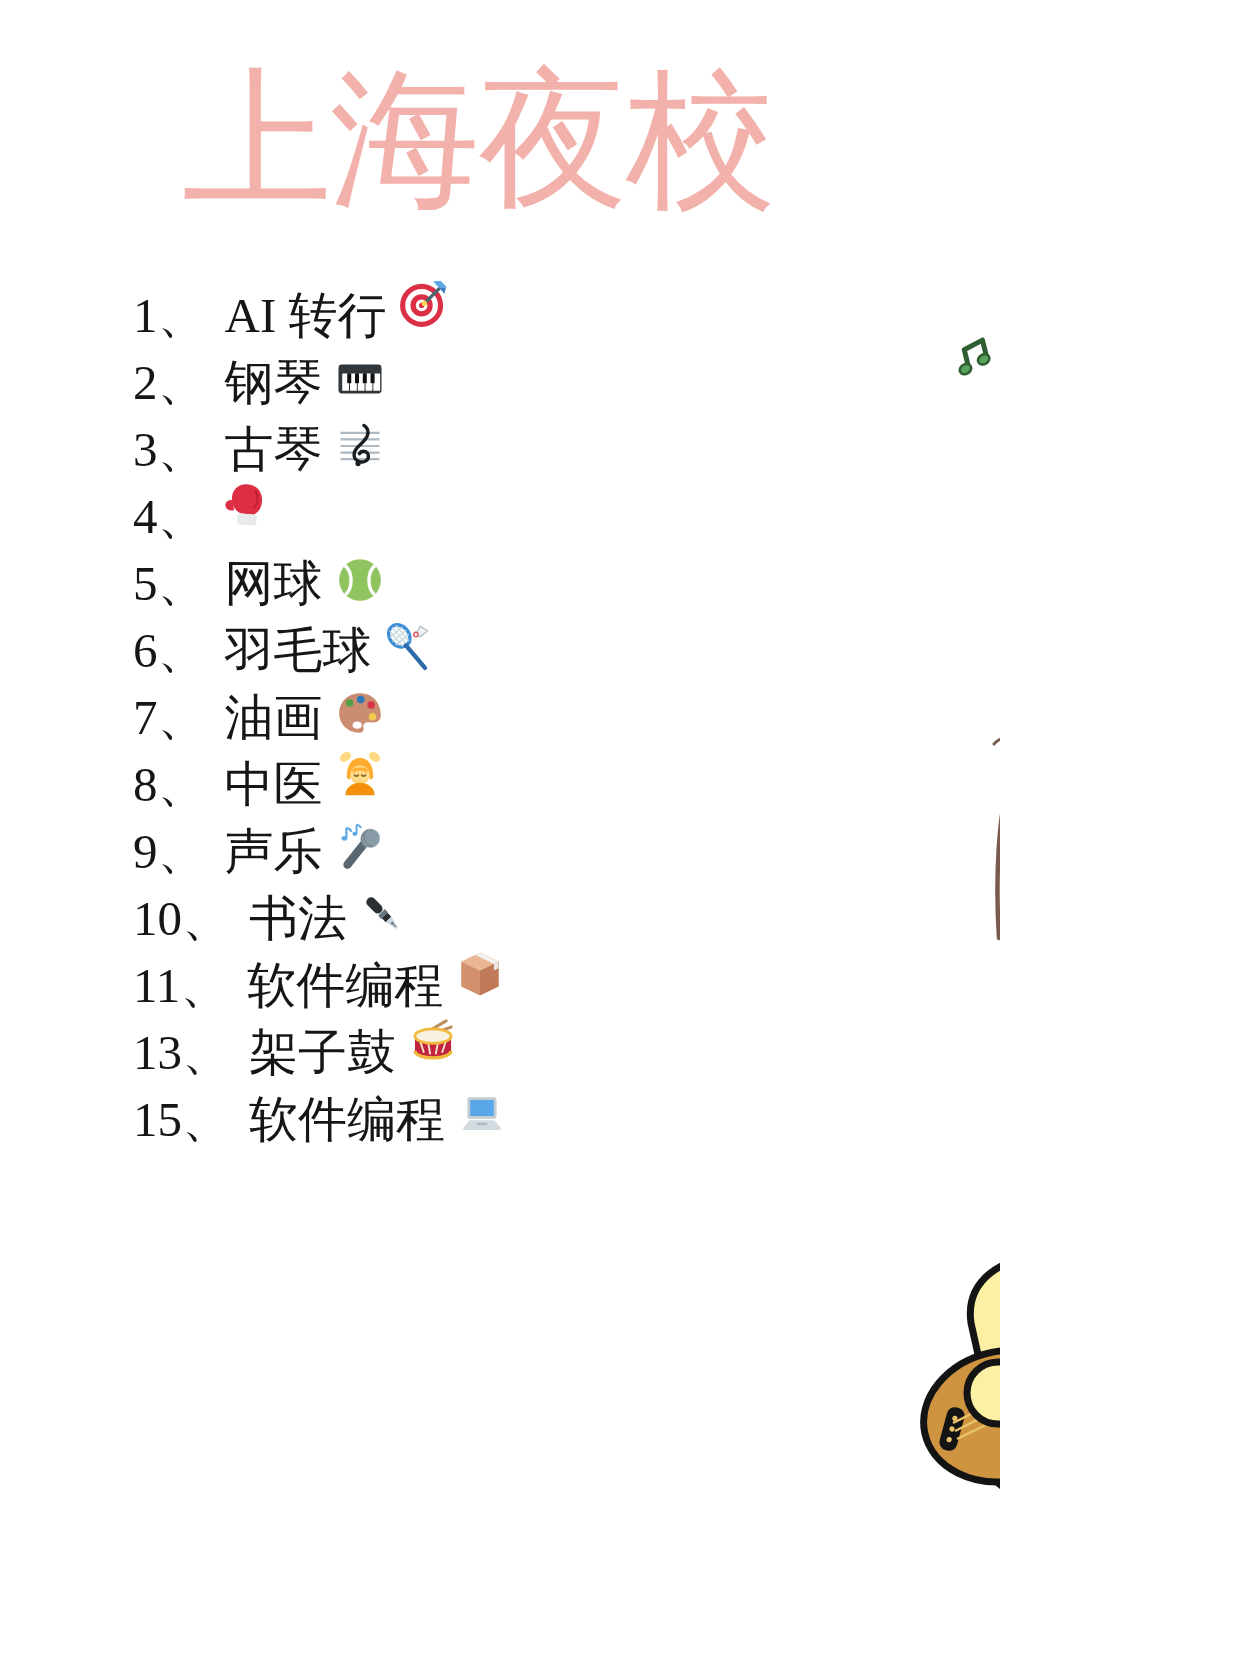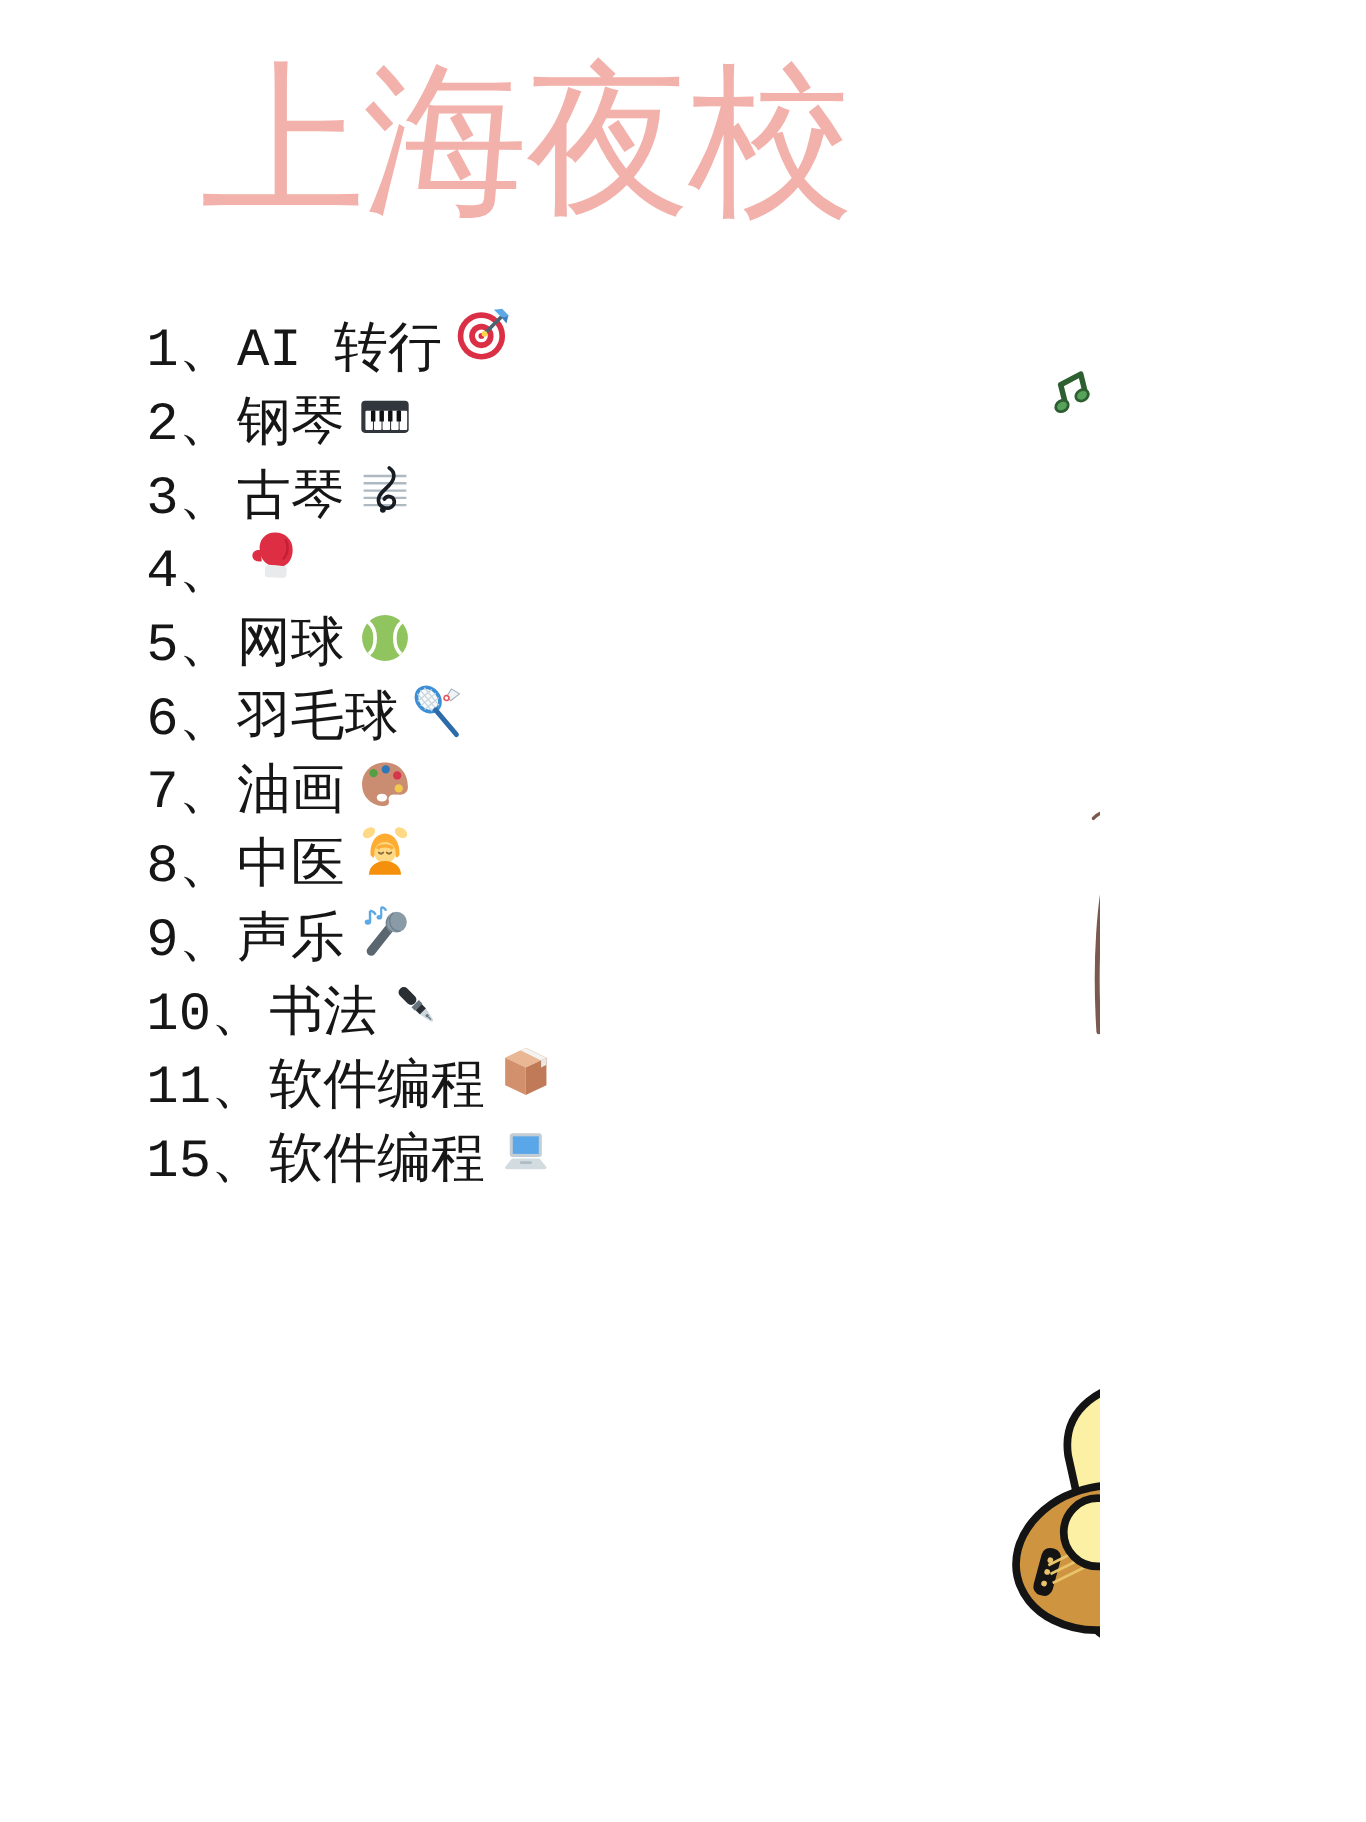--- a/index.html
+++ b/index.html
@@ -1,25 +1,25 @@
 <!DOCTYPE html>
 <html><head>
 <meta charset="utf-8">
 <style>
   html,body{margin:0;padding:0;background:#fff;}
   .page{position:relative;width:1000px;height:1656px;background:#ffffff;overflow:hidden;
-        font-family:Liberation Mono, monospace;}
+        font-family:Liberation Serif, serif;}
   .title{position:absolute;top:58px;left:0;right:0;text-align:center;
          font-size:150px;line-height:164px;font-weight:500;letter-spacing:-2px;
          color:#f2b1ab;transform:translateX(-22px);white-space:nowrap;}
   .list{position:absolute;left:133px;top:282px;}
   .row{height:67px;display:flex;align-items:center;font-size:49px;font-weight:500;
        color:#161616;white-space:nowrap;}
   .num{display:inline-block;}
-  .label{margin-left:4px;}
+  .label{margin-left:18px;}
   .icon{width:50px;height:50px;margin-left:12px;flex:0 0 auto;transform:translateY(-4px);}
   .icon.hi{transform:translateY(-12px);}
   .deco{position:absolute;}
   #deco-mic{left:935px;top:268px;width:225px;height:190px;}
   #deco-cat{left:985px;top:640px;width:200px;height:305px;}
   #deco-guitar{left:905px;top:1243px;width:295px;height:255px;}
   #sparkle-dot{position:absolute;left:1132px;top:63px;width:9px;height:9px;border-radius:50%;
                background:#ffe94a;}
   .defs{position:absolute;width:0;height:0;overflow:hidden;}
 </style>
@@ -259,20 +259,27 @@
       <span class="label">书法</span>
       <svg class="icon" viewBox="0 0 36 36">
           <use href="#sym-pen"></use>
         </svg>
     </div>
     <div class="row">
       <span class="num">11、</span>
       <span class="label">软件编程</span>
       <svg class="icon hi" viewBox="0 0 36 36">
           <use href="#sym-package"></use>
+        </svg>
+    </div>
+    <div class="row">
+      <span class="num">13、</span>
+      <span class="label">架子鼓</span>
+      <svg class="icon hi" viewBox="0 0 36 36">
+          <use href="#sym-drum"></use>
         </svg>
     </div>
     <div class="row">
       <span class="num">15、</span>
       <span class="label">软件编程</span>
       <svg class="icon" viewBox="0 0 36 36">
           <use href="#sym-laptop"></use>
         </svg>
     </div>
   </div>

